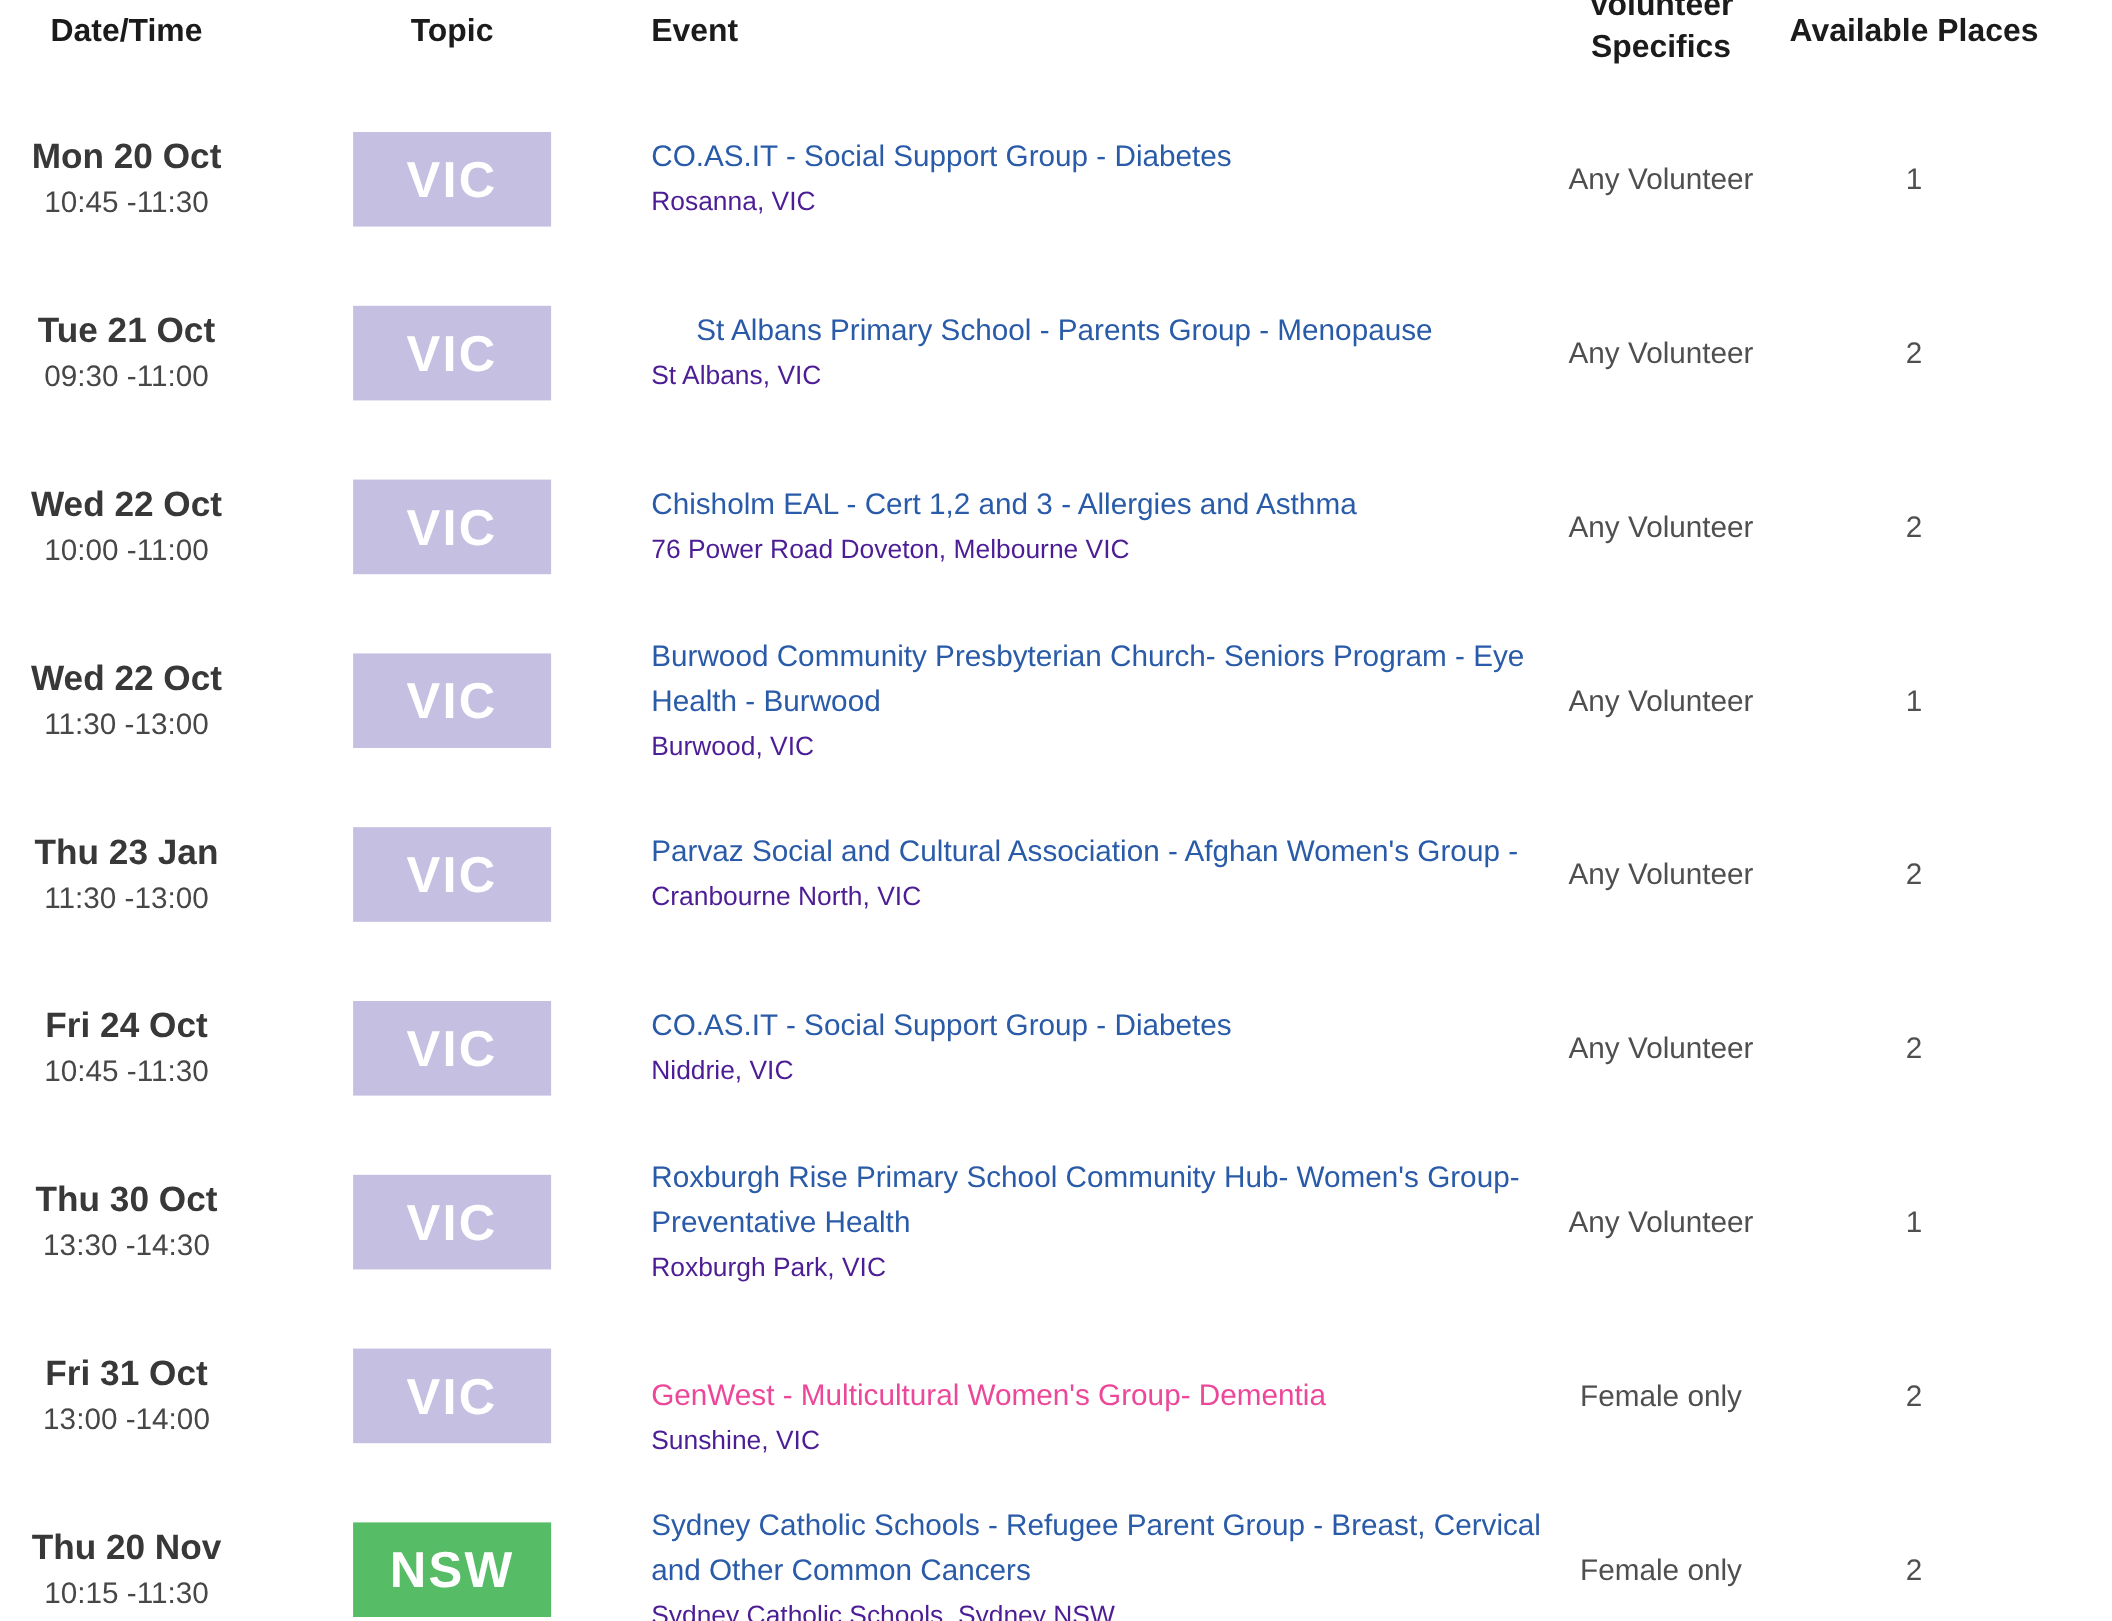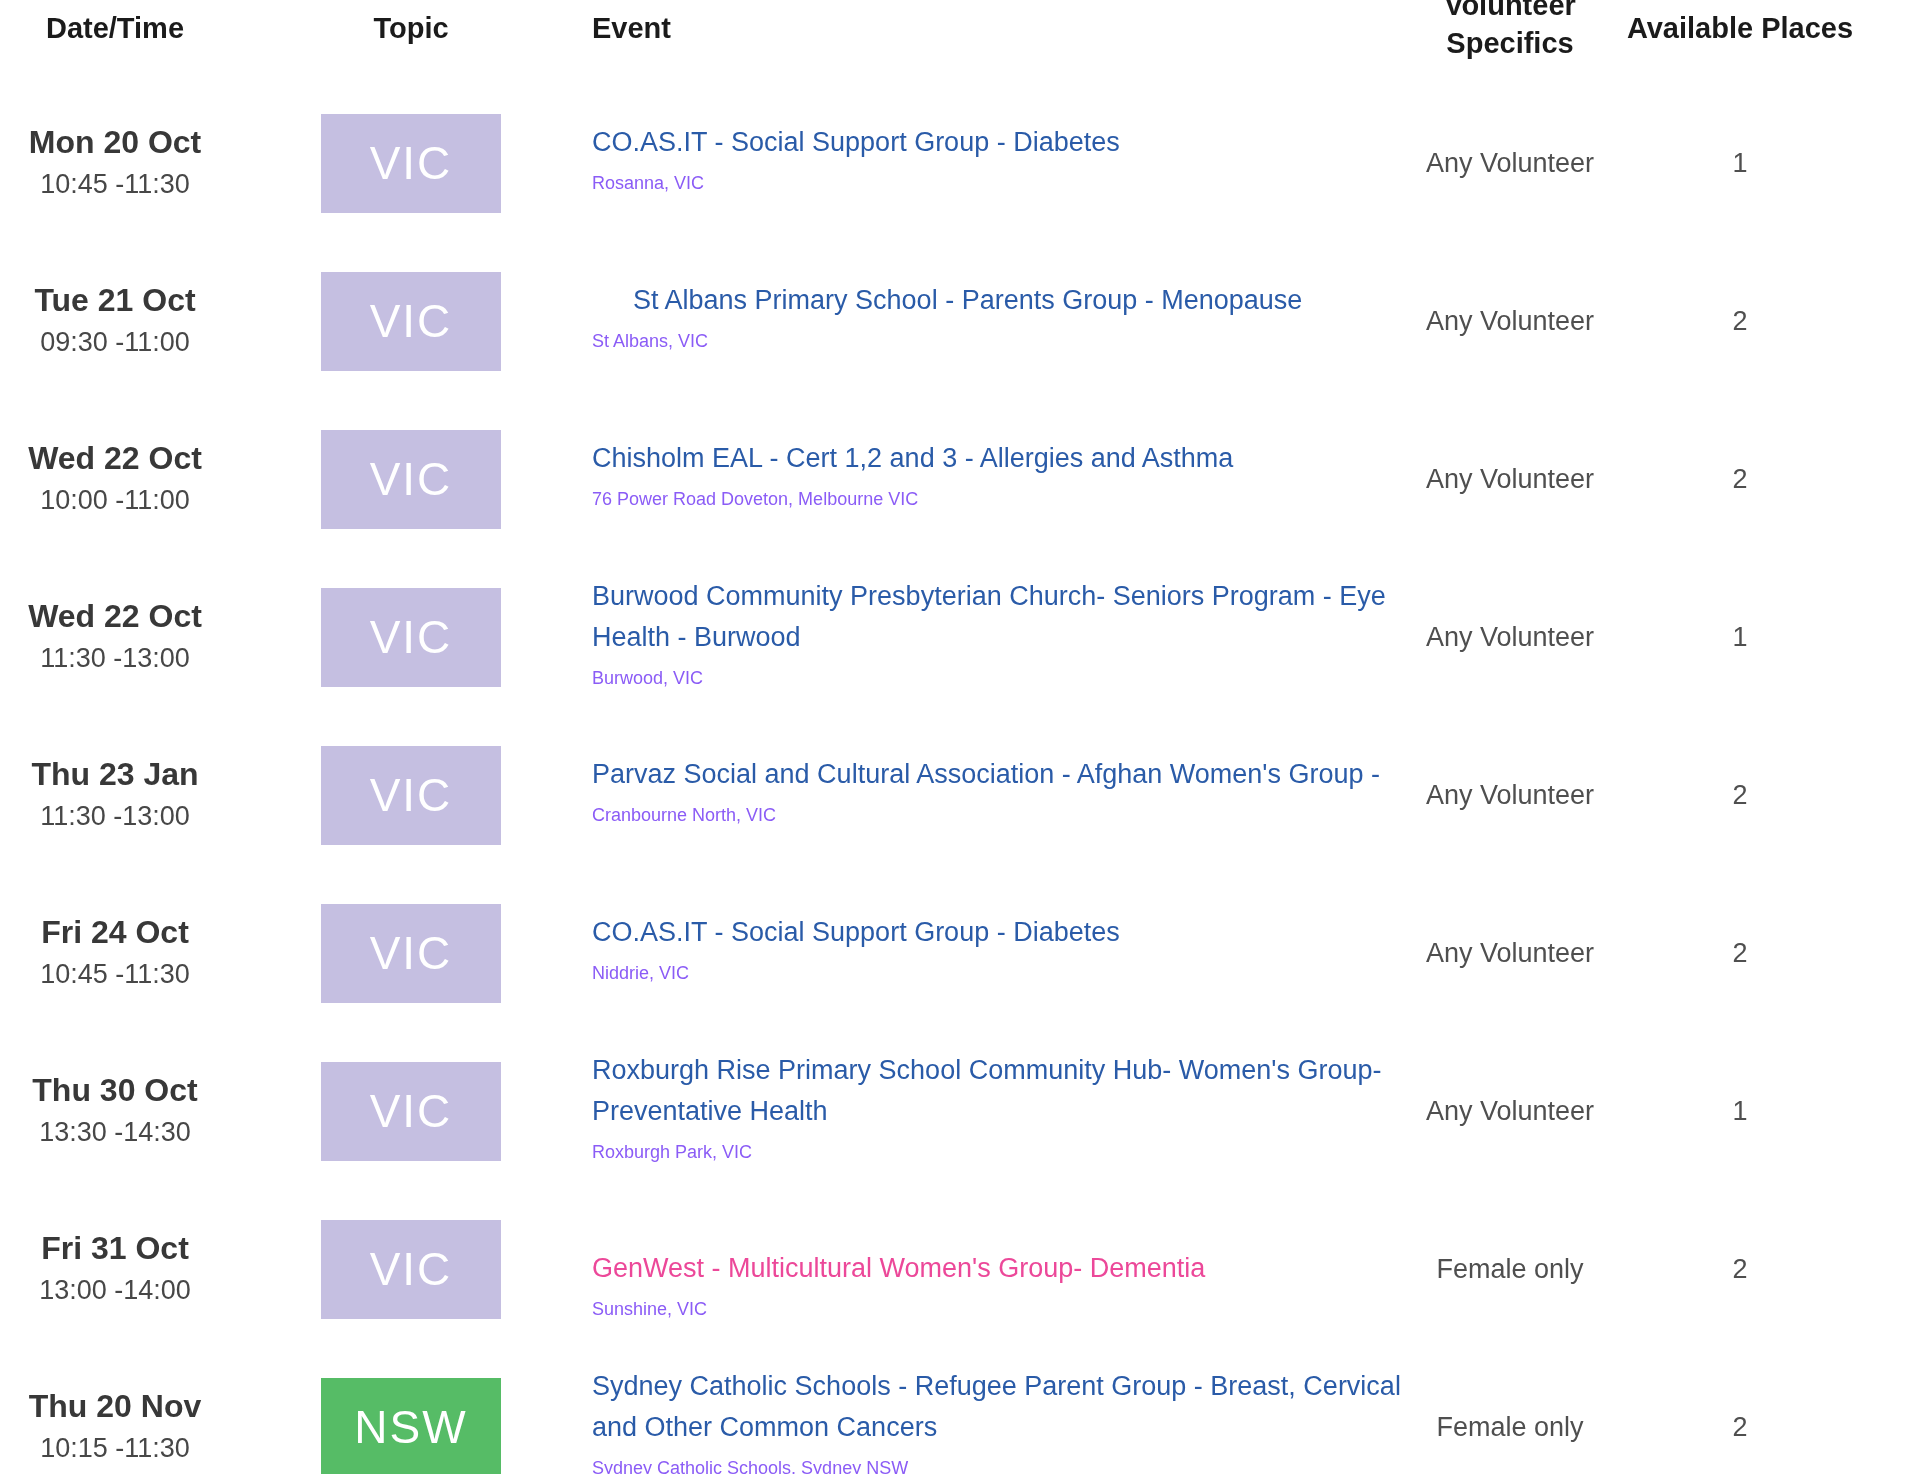--- a/index.html
+++ b/index.html
@@ -54,43 +54,43 @@
     line-height: 42px;
   }
   .time {
     font-size: 27px;
     color: #474747;
     line-height: 42px;
   }
   .col-topic { display: flex; justify-content: center; }
   .badge {
     width: 180px;
-    height: 99px;
+    height: 86px;
     display: flex;
     align-items: center;
     justify-content: center;
     color: #ffffff;
     font-size: 46px;
-    font-weight: 400;
+    font-weight: 700;
     letter-spacing: 2px;
   }
   .etitle {
     display: block;
     text-decoration: none;
     cursor: pointer;
   }
   .tline {
     white-space: nowrap;
     font-size: 27px;
     font-weight: normal;
     line-height: 41px;
   }
   .loc {
-    font-size: 18px;
-    color: #8b5cf6;
+    font-size: 24px;
+    color: #4c1d95;
     line-height: 41px;
   }
   .cellmid {
     font-size: 27px;
     color: #4f4f4f;
   }
 </style>
 </head>
 <body>
 

